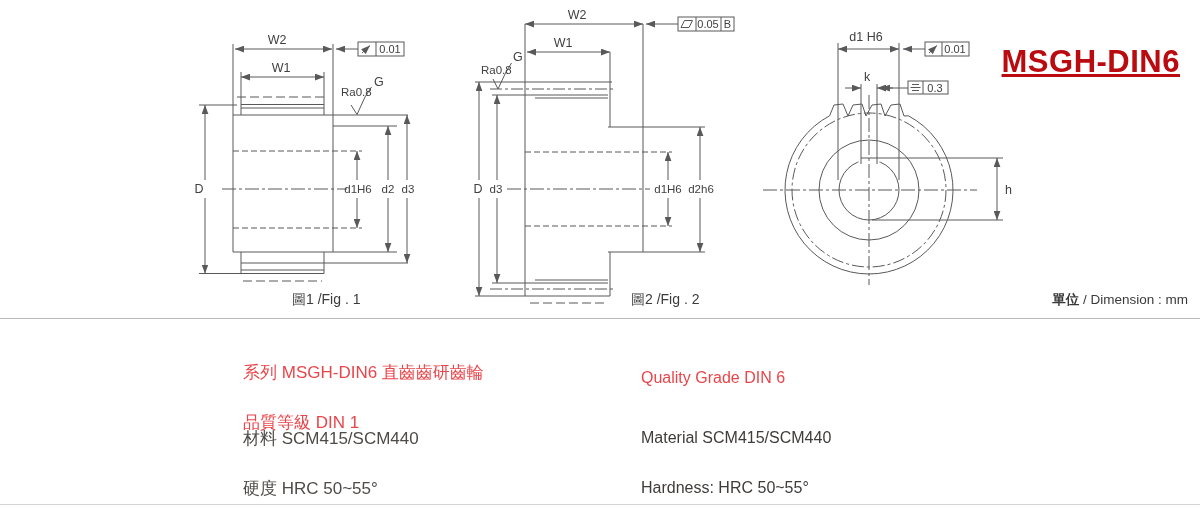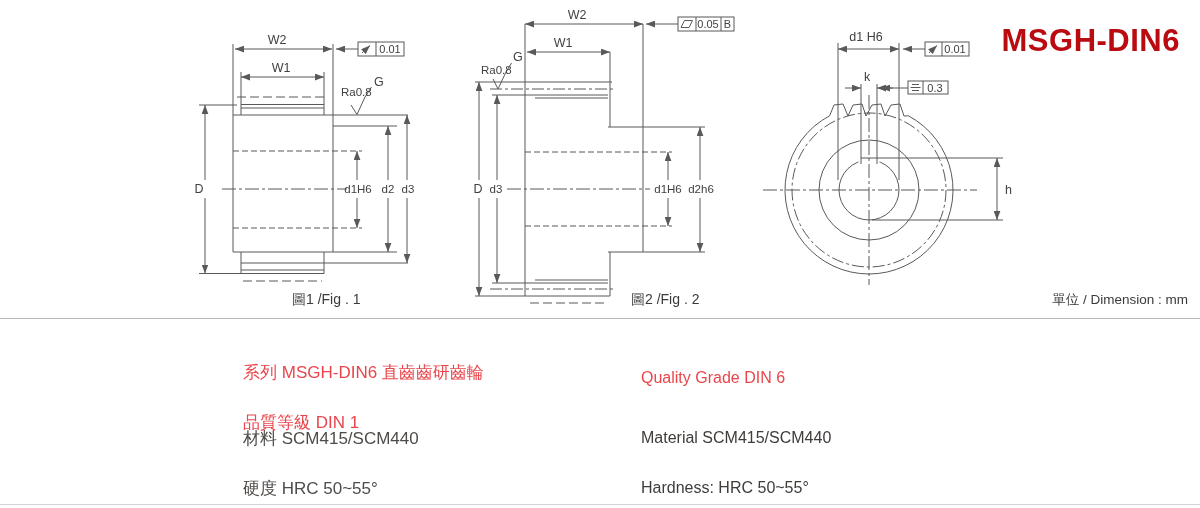--- a/index.html
+++ b/index.html
@@ -2,24 +2,24 @@
 <html><head>
 <meta charset="utf-8">
 <style>
   html,body{margin:0;padding:0;background:#fff;}
   #page{position:relative;width:1200px;height:508px;background:#ffffff;overflow:hidden;
         font-family:"Liberation Sans","DejaVu Sans",sans-serif;}
   svg text{font-family:"Liberation Sans","DejaVu Sans",sans-serif;fill:#414042;font-size:11.5px;}
   svg text.dim{font-size:12.5px;}
   svg text.cap{font-size:14px;fill:#3b3b3b;}
   svg text.tol{font-size:11px;}
-  .title{position:absolute;top:23px;right:20px;font-size:31px;font-weight:bold;color:#b90b10;
-         letter-spacing:0.5px;}
+  .title{position:absolute;top:44px;right:20px;font-size:31px;font-weight:bold;color:#b90b10;
+         letter-spacing:0.5px;text-decoration:underline;}
   .unit{position:absolute;top:291px;right:12px;font-size:13.5px;color:#3a3a3a;}
-  .unit b{font-weight:normal;}
+  .unit b{font-weight:bold;}
   .tblock{position:absolute;white-space:pre-line;margin-left:21px;}
   .cn-red{left:222px;top:335px;font-size:17px;line-height:25px;color:#e9464b;}
   .en-red{left:620px;top:334px;font-size:16px;line-height:29px;color:#e9464b;}
   .cn-blk{left:222px;top:401px;font-size:17px;line-height:25px;color:#4f4b48;}
   .en-blk{left:620px;top:400px;font-size:16px;line-height:25px;color:#3f3c3a;}
   .divider{position:absolute;left:0;top:318px;width:1200px;border-top:1px solid #b9b9b9;}
   .bottomrule{position:absolute;left:0;top:504px;width:1200px;border-top:1px solid #d5d5d5;}
 </style>
 </head>
 <body>

